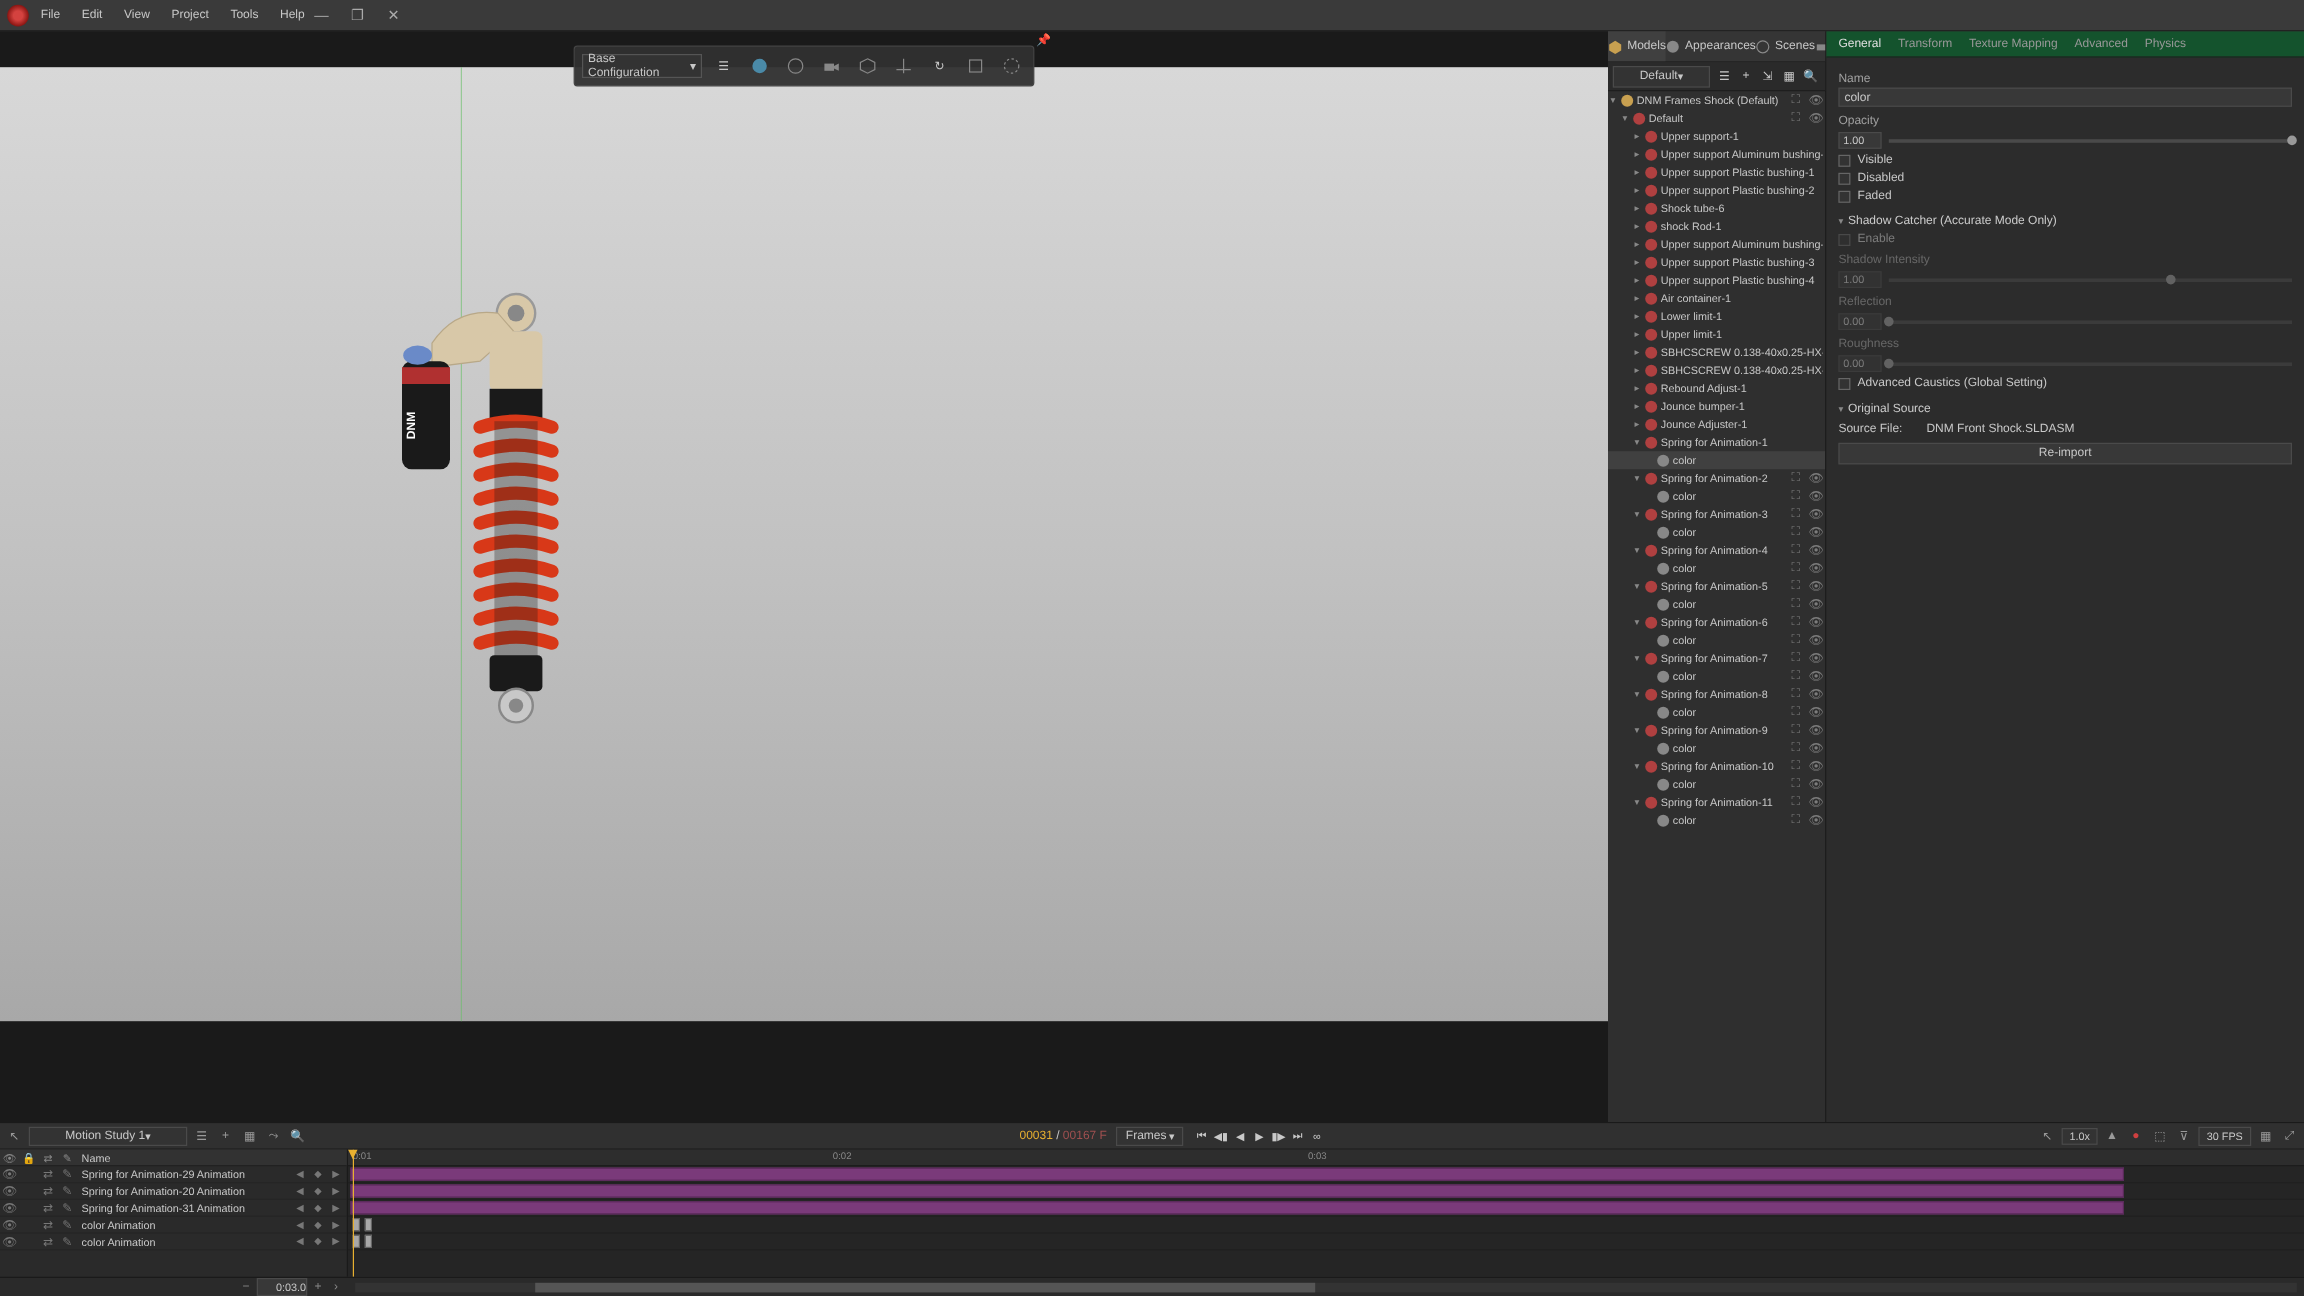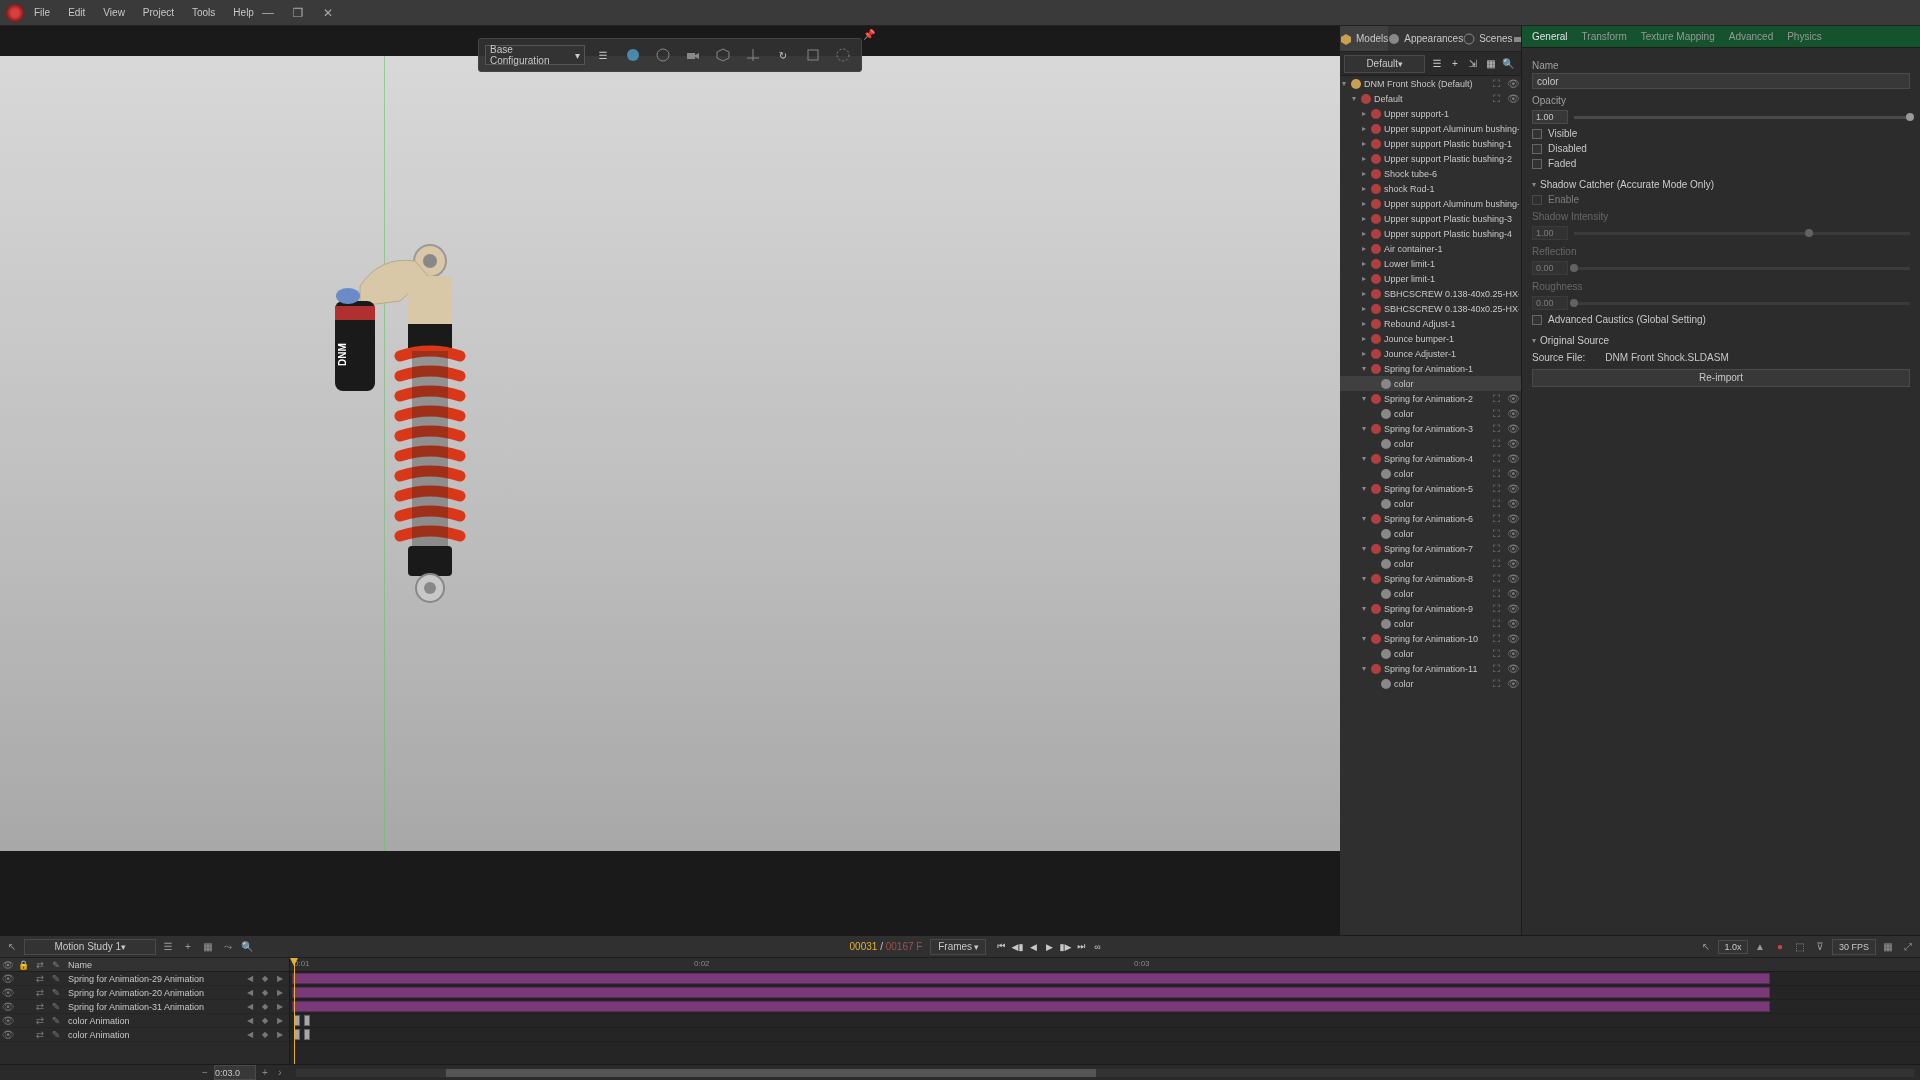--- a/index.html
+++ b/index.html
@@ -87,21 +87,21 @@
 .tl-ruler { height:14px; background:#2d2d2d; border-bottom:1px solid #1a1a1a; position:relative; }
 .tl-ruler span { position:absolute; font-size:8px; color:#888; top:1px; }
 .tl-track { height:14px; border-bottom:1px solid #202020; position:relative; }
 .tl-bar { position:absolute; top:1px; bottom:1px; background:#7a3a7a; border:1px solid #5a2a5a; }
 .tl-key { position:absolute; width:6px; top:1px; bottom:1px; background:#a8a8a8; border:1px solid #666; }
 .playhead { position:absolute; top:0; bottom:0; width:1px; background:#e8b030; left:4px; }
 .playhead::before { content:""; position:absolute; top:0; left:-4px; width:0; height:0; border-left:4px solid transparent; border-right:4px solid transparent; border-top:8px solid #e8b030; }
 .tl-zoom { height:16px; background:#2a2a2a; border-top:1px solid #1a1a1a; display:flex; align-items:center; }
 .zoom-left { width:290px; display:flex; align-items:center; justify-content:flex-end; gap:3px; padding-right:4px; }
 .zoom-left div { width:12px; text-align:center; color:#888; }
-.zoom-left input { width:42px; height:15px; background:#383838; border:1px solid #4a4a4a; font-size:9px; text-align:left; }
+.zoom-left input { width:42px; height:15px; background:#383838; border:1px solid #4a4a4a; font-size:9px; text-align:right; }
 .zoom-track { flex:1; height:8px; background:#333; margin:0 6px; position:relative; }
 .zoom-thumb { position:absolute; height:100%; left:150px; width:650px; background:#555; }
 
 ::-webkit-scrollbar { width:8px; height:8px; }
 ::-webkit-scrollbar-track { background:#2a2a2a; }
 ::-webkit-scrollbar-thumb { background:#4a4a4a; }
 </style>
 </head>
 <body>
 
@@ -250,21 +250,21 @@
           <div>+</div>
           <div>⇲</div>
           <div>▦</div>
           <div>🔍</div>
         </div>
       </div>
       <div class="tree-scroll" id="tree-scroll">
           <div class="tree-row" style="padding-left: 0px;">
             <span class="tcar">▾</span>
             <span class="tdot dot-gold"></span>
-            <span class="tlabel">DNM Front Shock (Default)</span>
+            <span class="tlabel">DNM Frames Shock (Default)</span>
             <span class="tfit">⛶</span>
             <span class="teye">👁</span>
           </div>
           <div class="tree-row" style="padding-left: 10px;">
             <span class="tcar">▾</span>
             <span class="tdot dot-red"></span>
             <span class="tlabel">Default</span>
             <span class="tfit">⛶</span>
             <span class="teye">👁</span>
           </div>
@@ -682,21 +682,21 @@
               <div>◆</div>
               <div>▶</div>
             </div>
           </div>
         </div>
     </div>
     <div class="tl-tracks">
       <div class="tl-ruler">
         <span style="left:4px">0:01</span>
         <span style="left:404px">0:02</span>
-        <span style="left:844px">0:03</span>
+        <span style="left:800px">0:03</span>
       </div>
       <div id="tl-bars">
           <div class="tl-track">
             <div class="tl-bar" style="left:2px;right:150px"></div>
           </div>
           <div class="tl-track">
             <div class="tl-bar" style="left:2px;right:150px"></div>
           </div>
           <div class="tl-track">
             <div class="tl-bar" style="left:2px;right:150px"></div>

